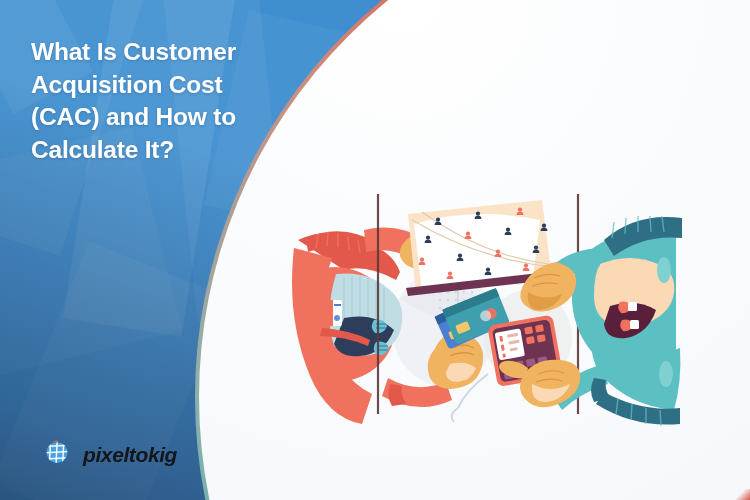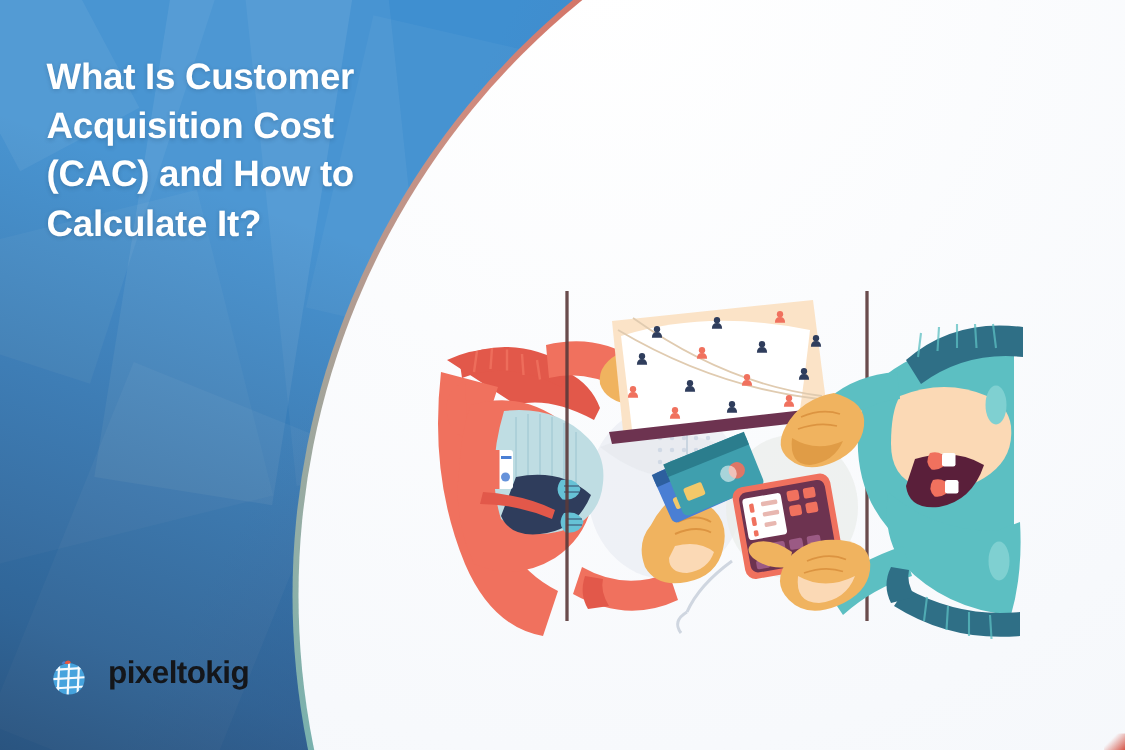--- a/index.html
+++ b/index.html
@@ -79,22 +79,22 @@
     font-weight:700;
     line-height:1.33;
     letter-spacing:-0.2px;
     text-shadow:0 1px 3px rgba(16,40,70,0.22);
     white-space:pre-line;
   }
 
   
   .logo {
     position:absolute;
-    left:31px; top:437px;
-    display:flex; align-items:flex-start; gap:11px;
+    left:42px; top:437px;
+    display:flex; align-items:flex-end; gap:11px;font-style:italic;
   }
   .logo-mark { width:30px; height:30px; position:relative; flex:0 0 auto; }
   .logo-text {
     font-size:21px; font-weight:700; color:#14161a;
     letter-spacing:-0.4px;
   }
 
   
   .illustration {
     position:absolute;

